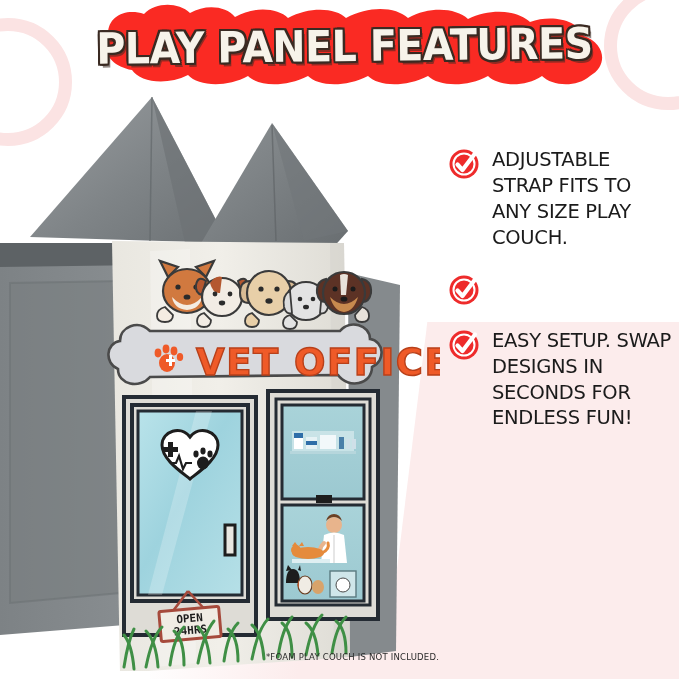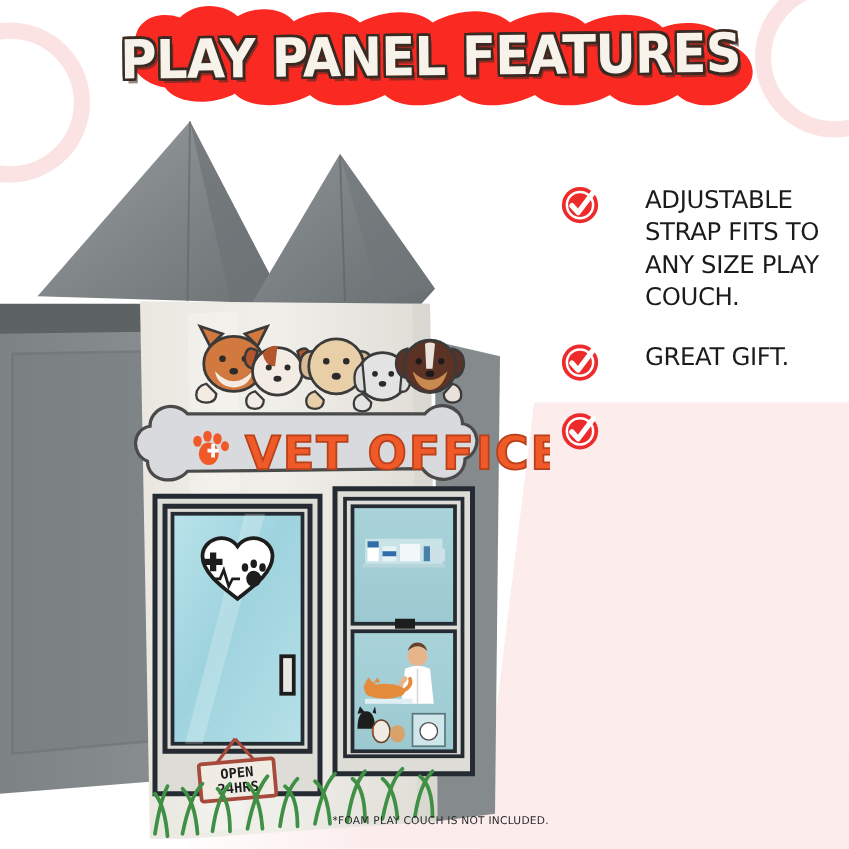--- a/index.html
+++ b/index.html
@@ -92,21 +92,20 @@
     margin-top: 2px;
   }
   .check-icon svg { display: block; width: 32px; height: 32px; }
   .feature-text {
     font-family: "DejaVu Sans", sans-serif;
     font-size: 19.5px;
     line-height: 1.33;
     color: #1b1b1b;
     letter-spacing: -0.3px;
     padding-top: 1px;
-    margin-left: 24px;
   }
 
   
   #footnote {
     position: absolute;
     left: 13px; top: 652px;
     width: 679px;
     text-align: center;
     z-index: 9;
     font-family: "DejaVu Sans", sans-serif;
@@ -403,29 +402,29 @@
   </div>
 
   <div class="feature-item">
     <span class="check-icon">
       <svg viewBox="0 0 32 32" aria-hidden="true">
         <circle cx="16" cy="16" r="14.5" fill="#ee2b2b"></circle>
         <circle cx="16" cy="16" r="10.5" fill="none" stroke="#ffffff" stroke-width="2"></circle>
         <path d="M9.5,16.5 L14.5,22 L27,5.5" fill="none" stroke="#ffffff" stroke-width="4.2" stroke-linecap="round" stroke-linejoin="round"></path>
       </svg>
     </span>
-    <span class="feature-text">GREAT GIFT.</span>
   </div>
 
 
   <div class="feature-item">
     <span class="check-icon">
       <svg viewBox="0 0 32 32" aria-hidden="true">
         <circle cx="16" cy="16" r="14.5" fill="#ee2b2b"></circle>
         <circle cx="16" cy="16" r="10.5" fill="none" stroke="#ffffff" stroke-width="2"></circle>
         <path d="M9.5,16.5 L14.5,22 L27,5.5" fill="none" stroke="#ffffff" stroke-width="4.2" stroke-linecap="round" stroke-linejoin="round"></path>
       </svg>
     </span>
+    <span class="feature-text">EASY SETUP. SWAP DESIGNS IN SECONDS FOR ENDLESS FUN!</span>
   </div>
 
 </div>
 
 <div id="footnote">*FOAM PLAY COUCH IS NOT INCLUDED.</div>
 
 </body></html>

